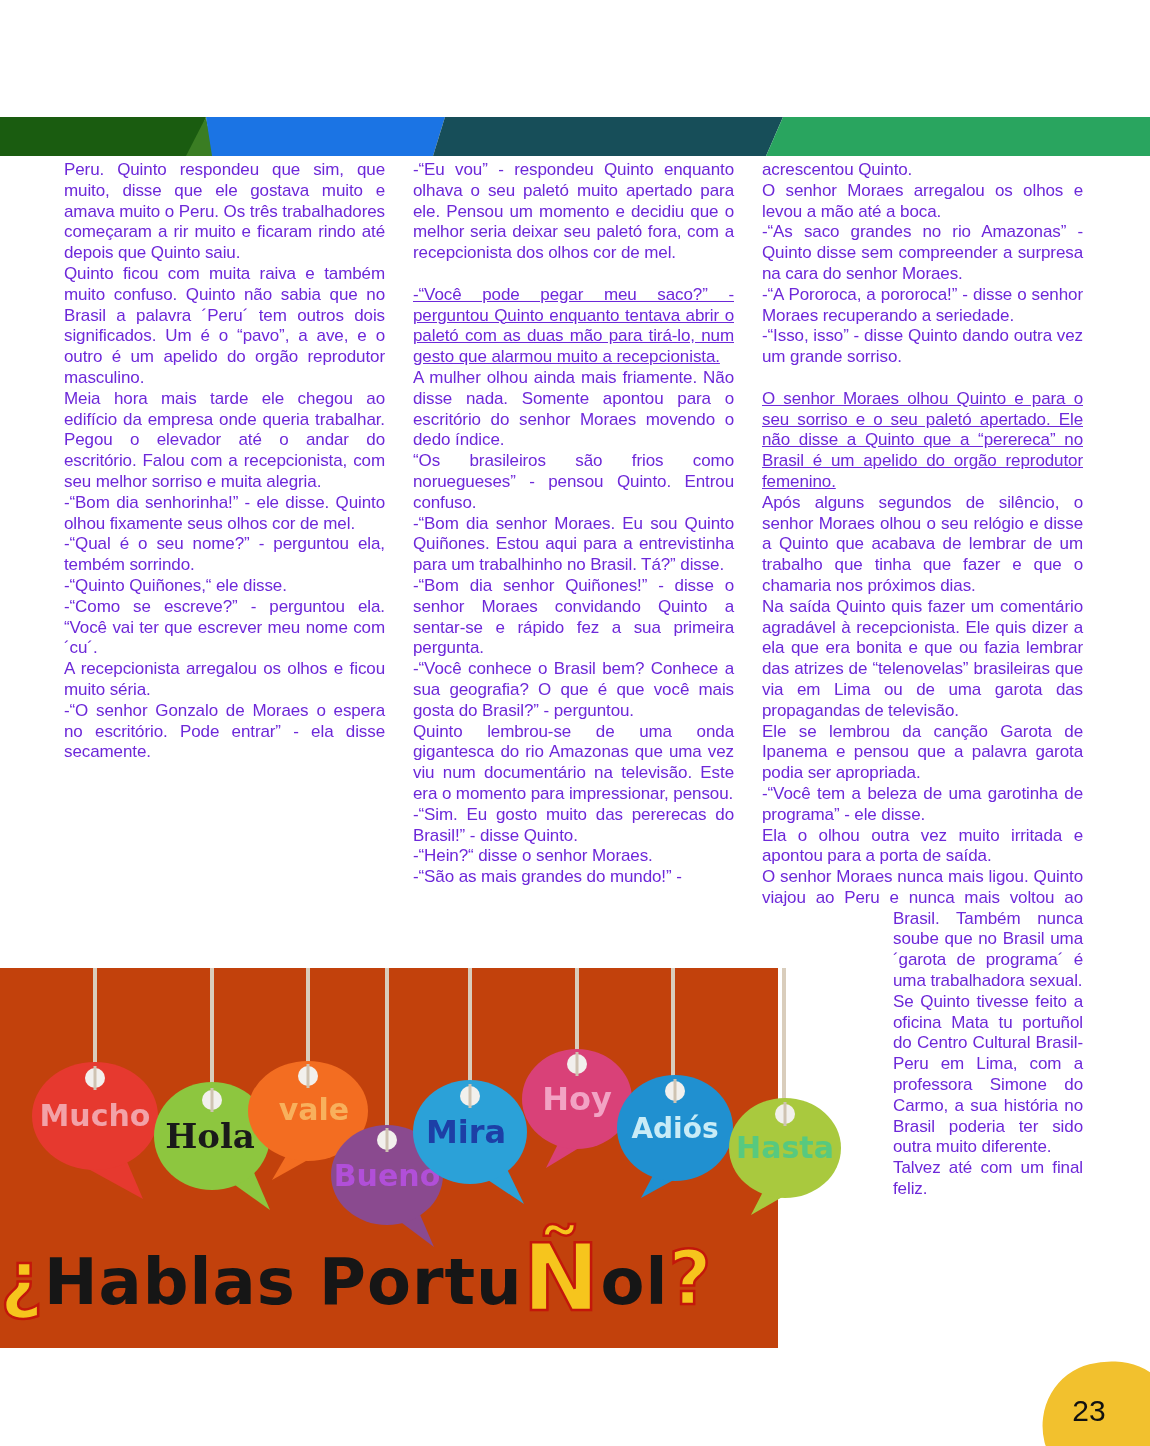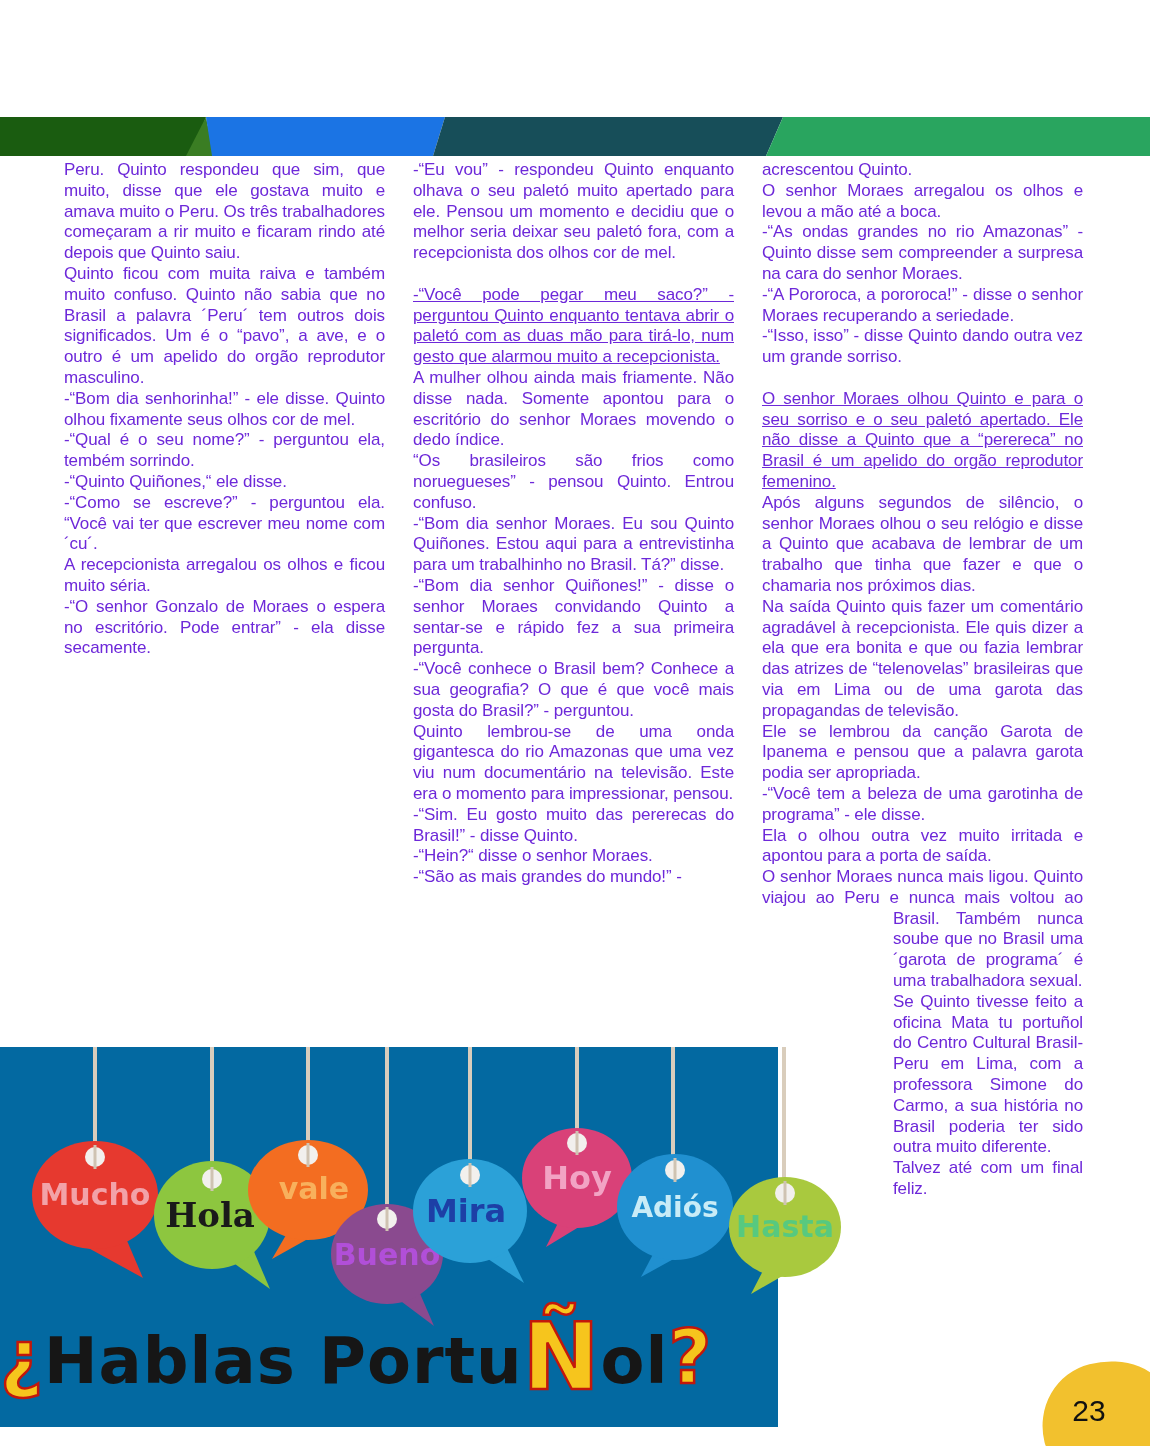--- a/index.html
+++ b/index.html
@@ -11,21 +11,21 @@
 
   
   .text-area{position:absolute;left:64px;top:160px;width:1021px;display:flex;gap:28px;}
   .col{width:321px;min-width:321px;}
   .col p{margin:0;text-align:justify;font-size:17px;line-height:20.8px;color:#6d28d9;
          letter-spacing:-0.1px;}
   .col p.gap{margin-top:20.8px;text-decoration:underline;}
   .img-spacer{float:left;width:131px;height:400px;}
 
   
-  .illustration{position:absolute;left:0;top:1047px;width:778px;height:380px;background:#0369a1;}
+  .illustration{position:absolute;left:0;top:968px;width:778px;height:380px;background:#c2410c;}
   .illustration svg{position:absolute;left:0;top:0;}
   .string{fill:#d9cdbc;}
   .string-knot{fill:#cfc3b2;}
   .bubble-label{font-family:"DejaVu Sans",sans-serif;font-weight:bold;text-anchor:middle;}
   .bubble-label.serif{font-family:"DejaVu Serif",serif;}
 
   .portunol-title{position:absolute;left:0;right:0;bottom:16px;text-align:left;white-space:nowrap;
                   font-family:"DejaVu Sans",sans-serif;font-weight:bold;letter-spacing:1px;}
   .portunol-title .black{color:#161616;font-size:64px;}
   .portunol-title .ornate{color:#f6c51d;font-size:74px;-webkit-text-stroke:2.5px #c3170b;
@@ -49,20 +49,21 @@
     <polygon points="206,0 445,0 433,39 212,39" fill="#1b74e4"></polygon>
     <polygon points="445,0 783,0 766,39 433,39" fill="#174e59"></polygon>
     <polygon points="783,0 1150,0 1150,39 766,39" fill="#29a55f"></polygon>
   </svg>
 
   <div class="text-area">
 
     <div class="col">
       <p>Peru. Quinto respondeu que sim, que muito, disse que ele gostava muito e amava muito o Peru. Os três trabalhadores começaram a rir muito e ficaram rindo até depois que Quinto saiu.</p>
       <p>Quinto ficou com muita raiva e também muito confuso. Quinto não sabia que no Brasil a palavra ´Peru´ tem outros dois significados. Um é o “pavo”, a ave, e o outro é um apelido do orgão reprodutor masculino.</p>
+      <p>Meia hora mais tarde ele chegou ao edifício da empresa onde queria trabalhar. Pegou o elevador até o andar do escritório. Falou com a recepcionista, com seu melhor sorriso e muita alegria.</p>
       <p>-“Bom dia senhorinha!” - ele disse. Quinto olhou fixamente seus olhos cor de mel.</p>
       <p>-“Qual é o seu nome?” - perguntou ela, tembém sorrindo.</p>
       <p>-“Quinto Quiñones,“ ele disse.</p>
       <p>-“Como se escreve?” - perguntou ela. “Você vai ter que escrever meu nome com ´cu´.</p>
       <p>A recepcionista arregalou os olhos e ficou muito séria.</p>
       <p>-“O senhor Gonzalo de Moraes o espera no escritório. Pode entrar” - ela disse secamente.</p>
     </div>
 
     <div class="col">
       <p>-“Eu vou” - respondeu Quinto enquanto olhava o seu paletó muito apertado para ele. Pensou um momento e decidiu que o melhor seria deixar seu paletó fora, com a recepcionista dos olhos cor de mel.</p>
@@ -74,21 +75,21 @@
       <p>-“Você conhece o Brasil bem? Conhece a sua geografia? O que é que você mais gosta do Brasil?” - perguntou.</p>
       <p>Quinto lembrou-se de uma onda gigantesca do rio Amazonas que uma vez viu num documentário na televisão. Este era o momento para impressionar, pensou.</p>
       <p>-“Sim. Eu gosto muito das pererecas do Brasil!” - disse Quinto.</p>
       <p>-“Hein?“ disse o senhor Moraes.</p>
       <p>-“São as mais grandes do mundo!” -</p>
     </div>
 
     <div class="col">
       <p>acrescentou Quinto.</p>
       <p>O senhor Moraes arregalou os olhos e levou a mão até a boca.</p>
-      <p>-“As ondas grandes no rio Amazonas” - Quinto disse sem compreender a surpresa na cara do senhor Moraes.</p>
+      <p>-“As saco grandes no rio Amazonas” - Quinto disse sem compreender a surpresa na cara do senhor Moraes.</p>
       <p>-“A Pororoca, a pororoca!” - disse o senhor Moraes recuperando a seriedade.</p>
       <p>-“Isso, isso” - disse Quinto dando outra vez um grande sorriso.</p>
       <p class="gap">O senhor Moraes olhou Quinto e para o seu sorriso e o seu paletó apertado. Ele não disse a Quinto que a “perereca” no Brasil é um apelido do orgão reprodutor femenino.</p>
       <p>Após alguns segundos de silêncio, o senhor Moraes olhou o seu relógio e disse a Quinto que acabava de lembrar de um trabalho que tinha que fazer e que o chamaria nos próximos dias.</p>
       <p>Na saída Quinto quis fazer um comentário agradável à recepcionista. Ele quis dizer a ela que era bonita e que ou fazia lembrar das atrizes de “telenovelas” brasileiras que via em Lima ou de uma garota das propagandas de televisão.</p>
       <p>Ele se lembrou da canção Garota de Ipanema e pensou que a palavra garota podia ser apropriada.</p>
       <p>-“Você tem a beleza de uma garotinha de programa” - ele disse.</p>
       <p>Ela o olhou outra vez muito irritada e apontou para a porta de saída.</p>
       <p><span>O senhor Moraes nunca mais ligou. Quinto viajou ao Peru e nunca mais voltou ao Brasil. Também nunca </span><span class="img-spacer"></span><span>soube que no Brasil uma ´garota de programa´ é uma trabalhadora sexual.</span></p>
       <p>Se Quinto tivesse feito a oficina Mata tu portuñol do Centro Cultural Brasil-Peru em Lima, com a professora Simone do Carmo, a sua história no Brasil poderia ter sido outra muito diferente.</p>

